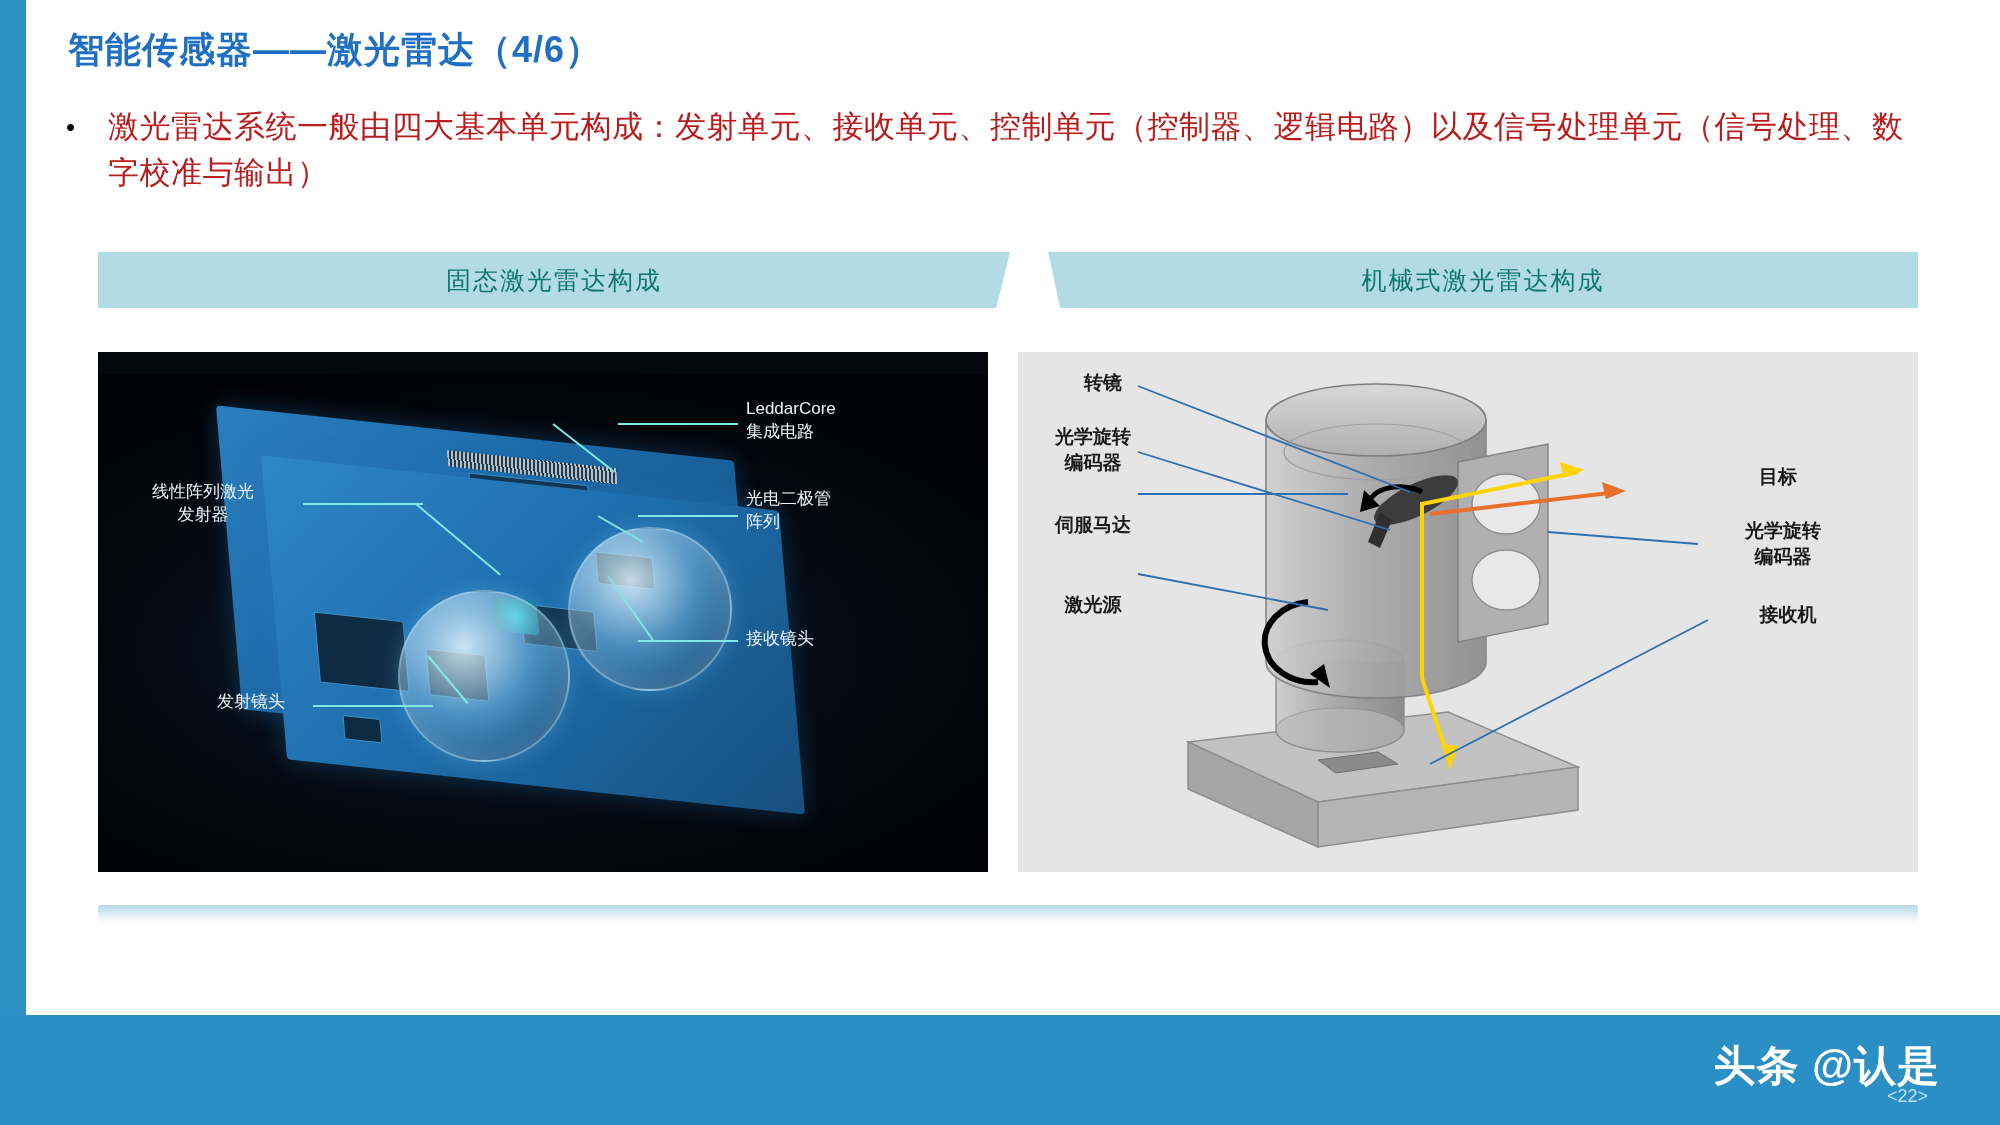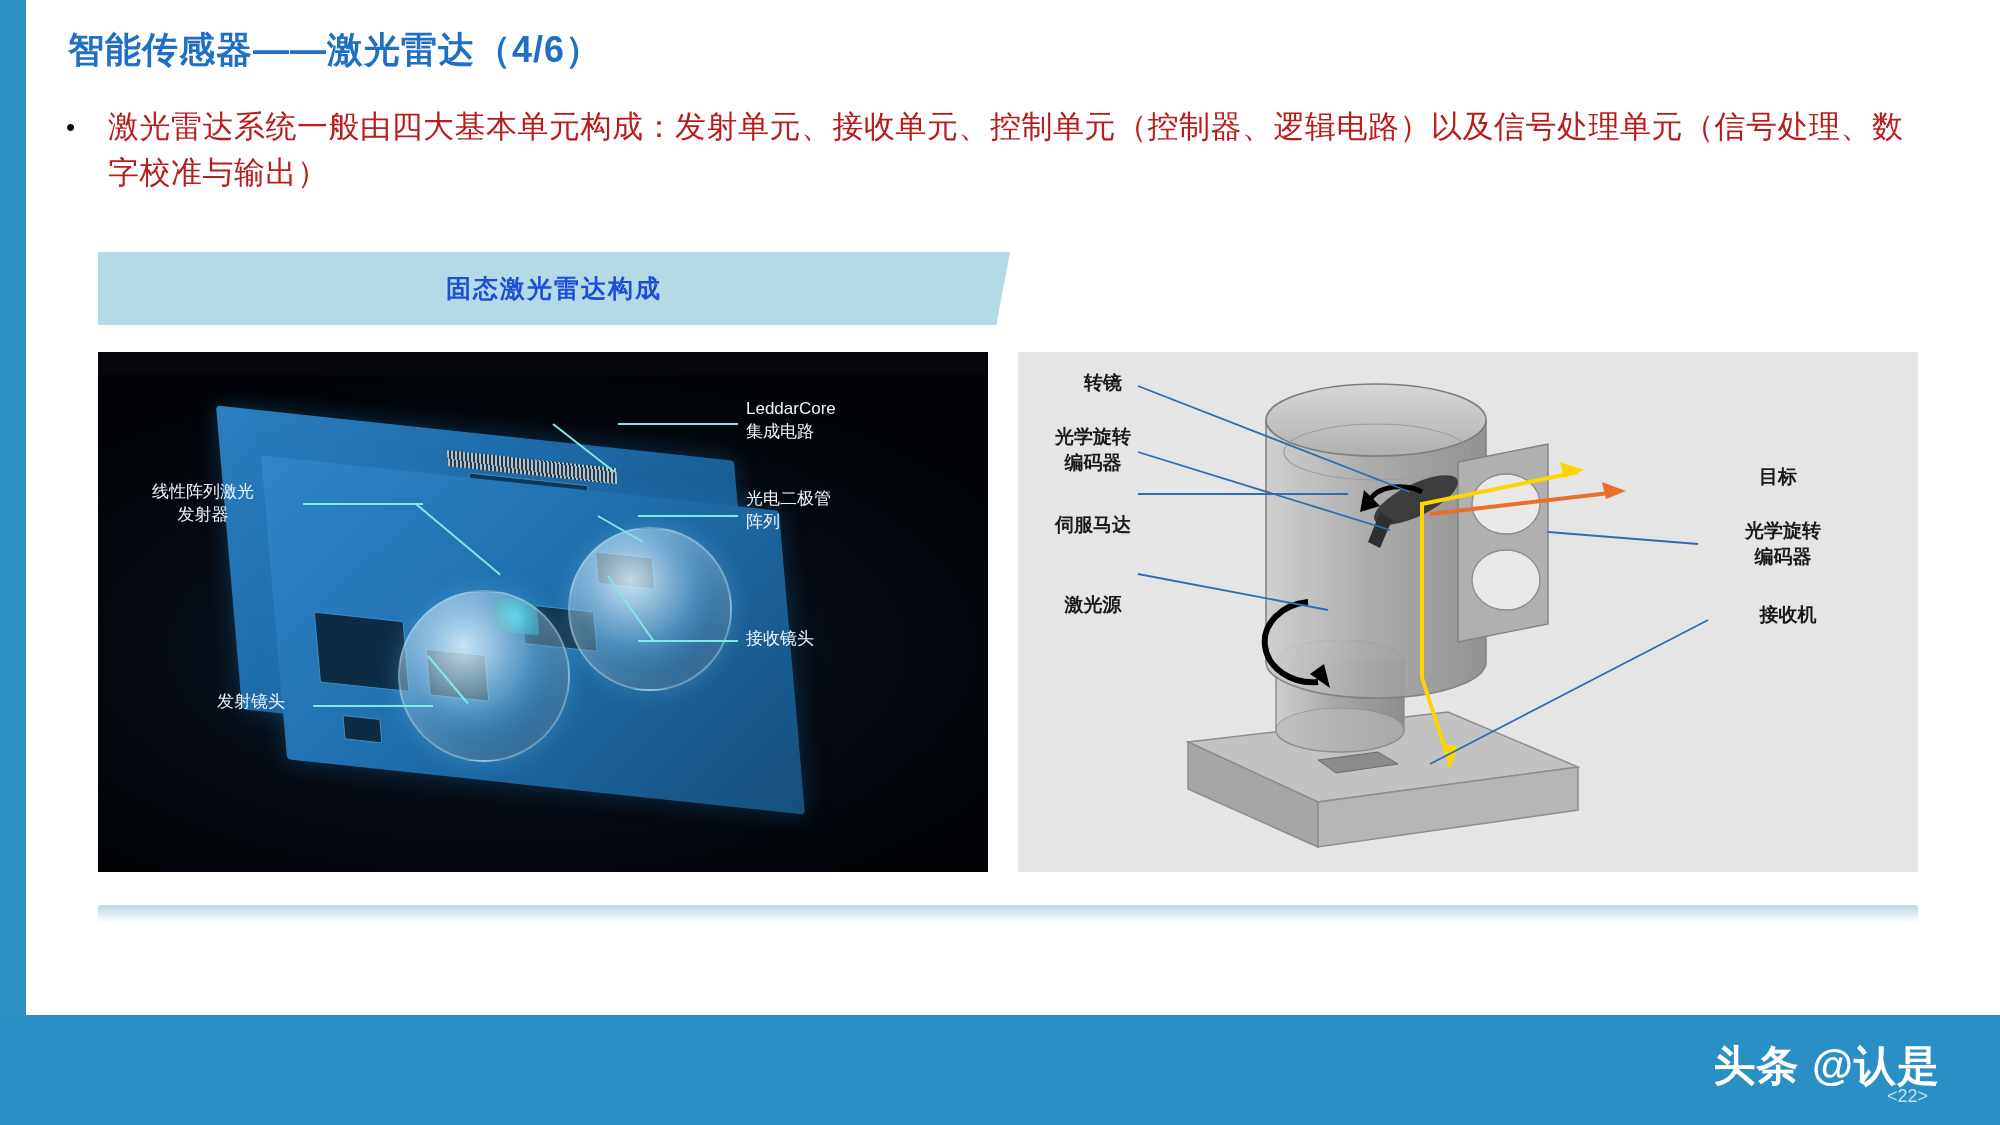--- a/index.html
+++ b/index.html
@@ -59,25 +59,25 @@
     font-size: 31px;
     line-height: 46px;
     color: #b91c1c;
     letter-spacing: 0.5px;
     max-width: 1810px;
   }
 
   
   .banner {
     position: absolute;
-    height: 73px;
+    height: 56px;
     background: #b3dbe6;
-    color: #1d4ed8;
+    color: #0f766e;
     font-size: 25px;
-    font-weight: bold;
+    font-weight: normal;
     display: flex;
     align-items: center;
     justify-content: center;
     letter-spacing: 2px;
   }
   .banner.left  { left: 98px;  top: 252px; width: 912px;
      clip-path: polygon(0 0, 100% 0, 98.5% 100%, 0 100%); }
   .banner.right { left: 1048px; top: 252px; width: 870px;
      clip-path: polygon(0 0, 100% 0, 100% 100%, 1.4% 100%); }
 
@@ -217,20 +217,21 @@
   </div>
 
   <div class="title">智能传感器——激光雷达（4/6）</div>
 
   <div class="bullet-wrap">
     <div class="bullet-dot">•</div>
     <div class="bullet-text">激光雷达系统一般由四大基本单元构成：发射单元、接收单元、控制单元（控制器、逻辑电路）以及信号处理单元（信号处理、数字校准与输出）</div>
   </div>
 
   <div class="banner left">固态激光雷达构成</div>
+  <div class="banner right">机械式激光雷达构成</div>
 
   <div class="panel-left">
     <div class="pcb-scene">
 
       <div class="board b1">
         <div class="chip" style="left:250px;top:40px;width:120px;height:42px;"></div>
         <div class="chip" style="left:120px;top:120px;width:70px;height:34px;"></div>
         <div class="chip" style="left:60px;top:195px;width:44px;height:26px;"></div>
         <div class="connector" style="left:230px;top:20px;width:170px;"></div>
       </div>

